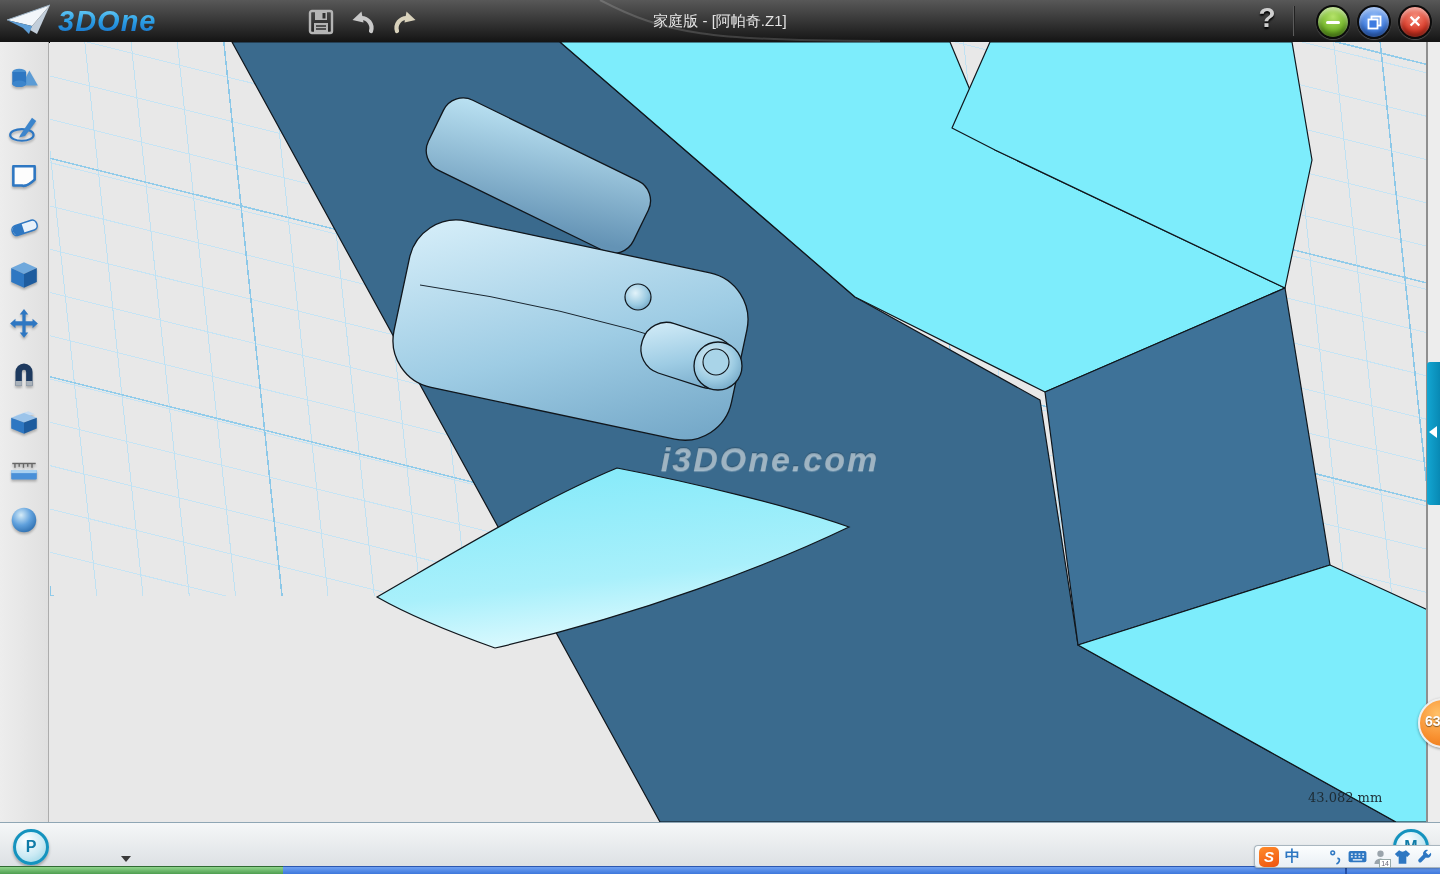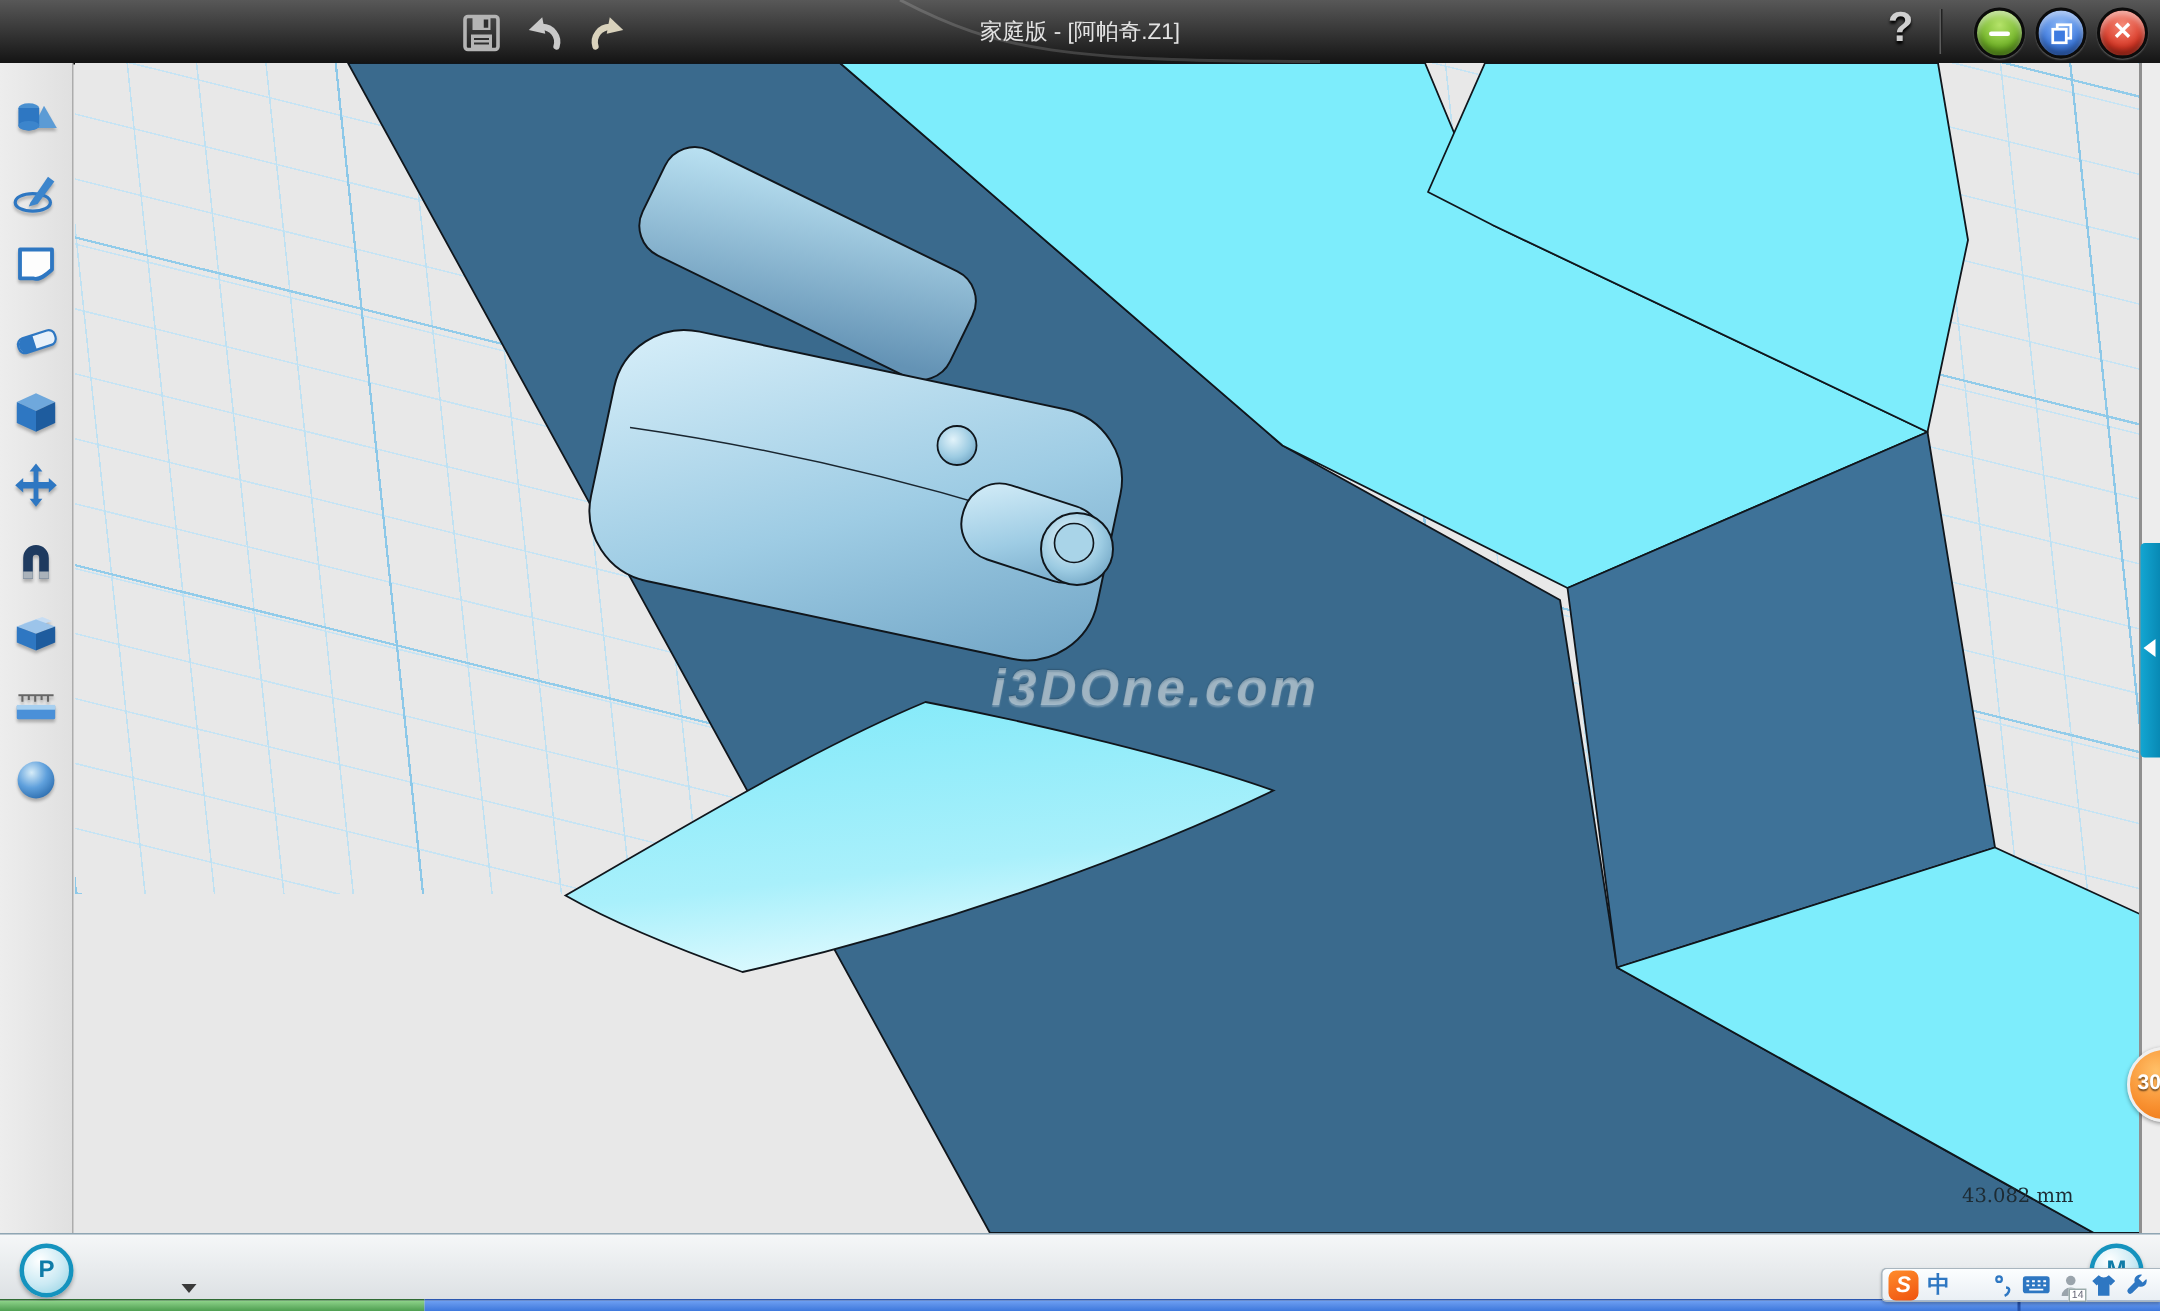--- a/index.html
+++ b/index.html
@@ -106,20 +106,29 @@
 </style>
 </head>
 <body>
 
 <div class="app">
 
   <div class="titlebar">
     <svg class="swoosh" width="1440" height="42">
       <path d="M600,0 C665,34 710,41 880,41" stroke="rgba(255,255,255,0.16)" stroke-width="2" fill="none"></path>
     </svg>
+    <div class="logo">
+      <svg width="46" height="36" viewBox="0 0 46 36">
+        <path d="M1 17 L44 2 L26 23 Z" fill="#F2F6FA"></path>
+        <path d="M26 23 L44 2 L31 31 L24 27 Z" fill="#C2CEDA"></path>
+        <path d="M1 17 L26 23 L23 31 L17 25 Z" fill="#5E9FD8"></path>
+        <path d="M1 17 L44 2" stroke="#9FB4C6" stroke-width="1" fill="none"></path>
+      </svg>
+      <span class="brand">3DOne</span>
+    </div>
 
     <svg class="tb-ico" style="left:306px" viewBox="0 0 30 30">
       <rect x="4" y="4" width="22" height="22" rx="2" fill="none" stroke="#B4B4B4" stroke-width="2.4"></rect>
       <path d="M9 5 h12 v8 h-12 z" fill="#B4B4B4"></path>
       <rect x="16.5" y="6" width="3" height="5.5" fill="#2e2e2e"></rect>
       <rect x="8" y="16" width="14" height="9" fill="#B4B4B4"></rect>
       <path d="M10 19 h10 M10 22 h10" stroke="#2e2e2e" stroke-width="1.4"></path>
     </svg>
     <svg class="tb-ico" style="left:348px" viewBox="0 0 30 30">
       <path d="M23 24 a10 10 0 0 0 -10 -13 l-3 0.6" fill="none" stroke="#C9C9C9" stroke-width="4.2" stroke-linecap="round"></path>
@@ -275,21 +284,21 @@
 
     <div class="watermark">i3DOne.com</div>
     <div class="scale-label">43.082 mm</div>
   </div>
 
   <div class="right-strip"></div>
   <div class="panel-tab">
     <div class="arrow"></div>
   </div>
   <div class="badge63">
-    <span>30</span>
+    <span>63</span>
   </div>
 
   <div class="bottombar">
     <div class="round-badge" style="left:13px;top:6px">P</div>
 
     <div class="round-badge" style="left:1393px;top:6px">M</div>
   </div>
   <div class="p-caret"></div>
 
   <div class="imebar">

